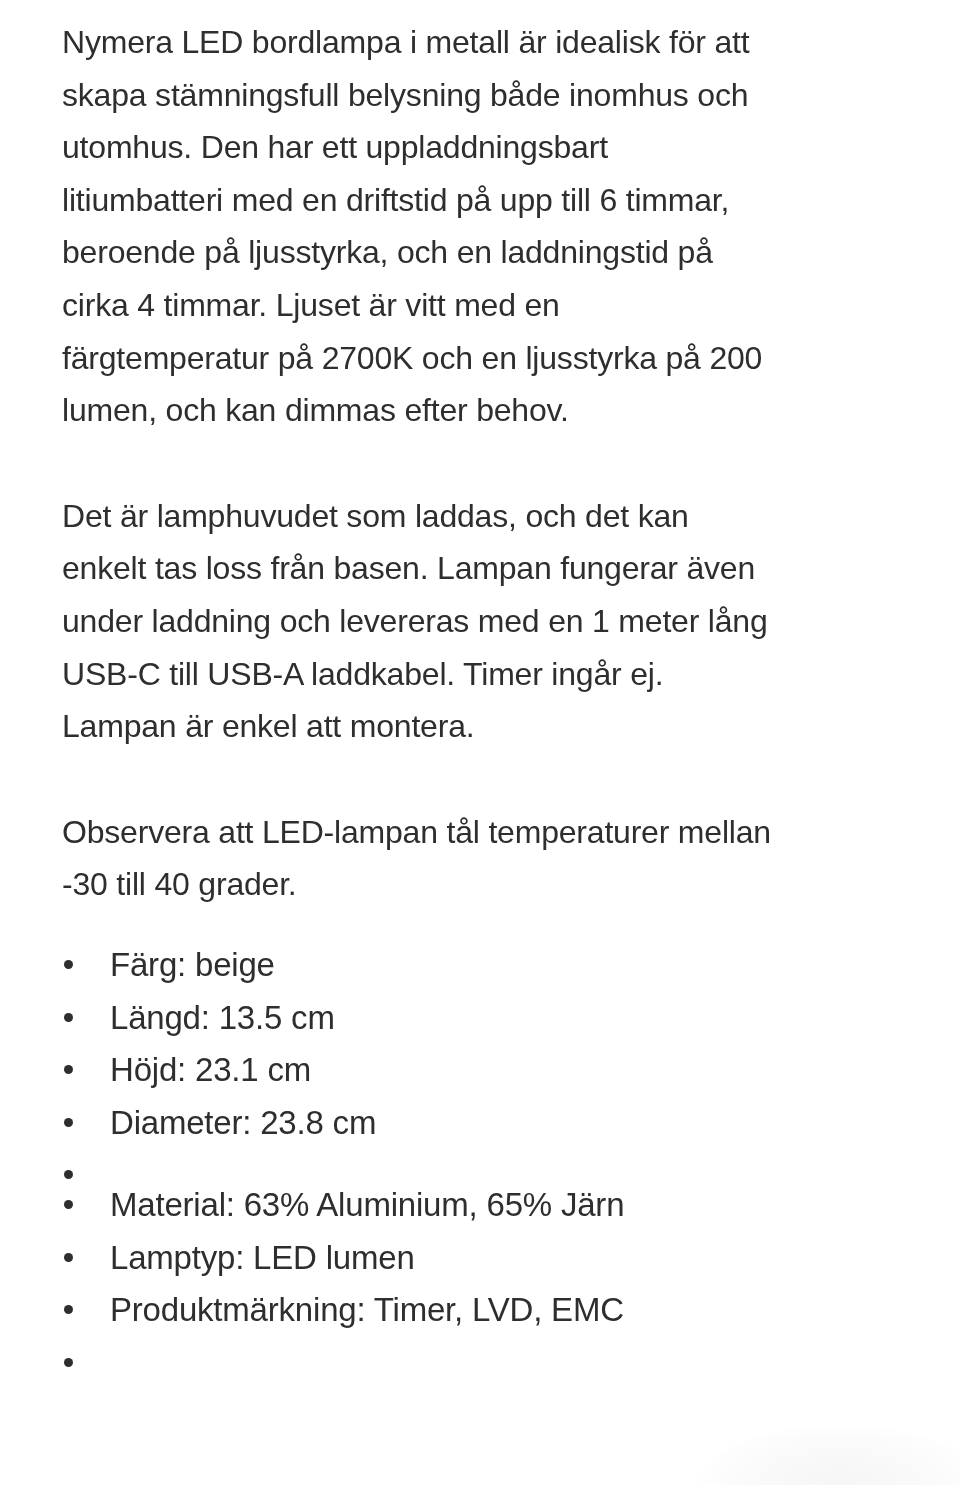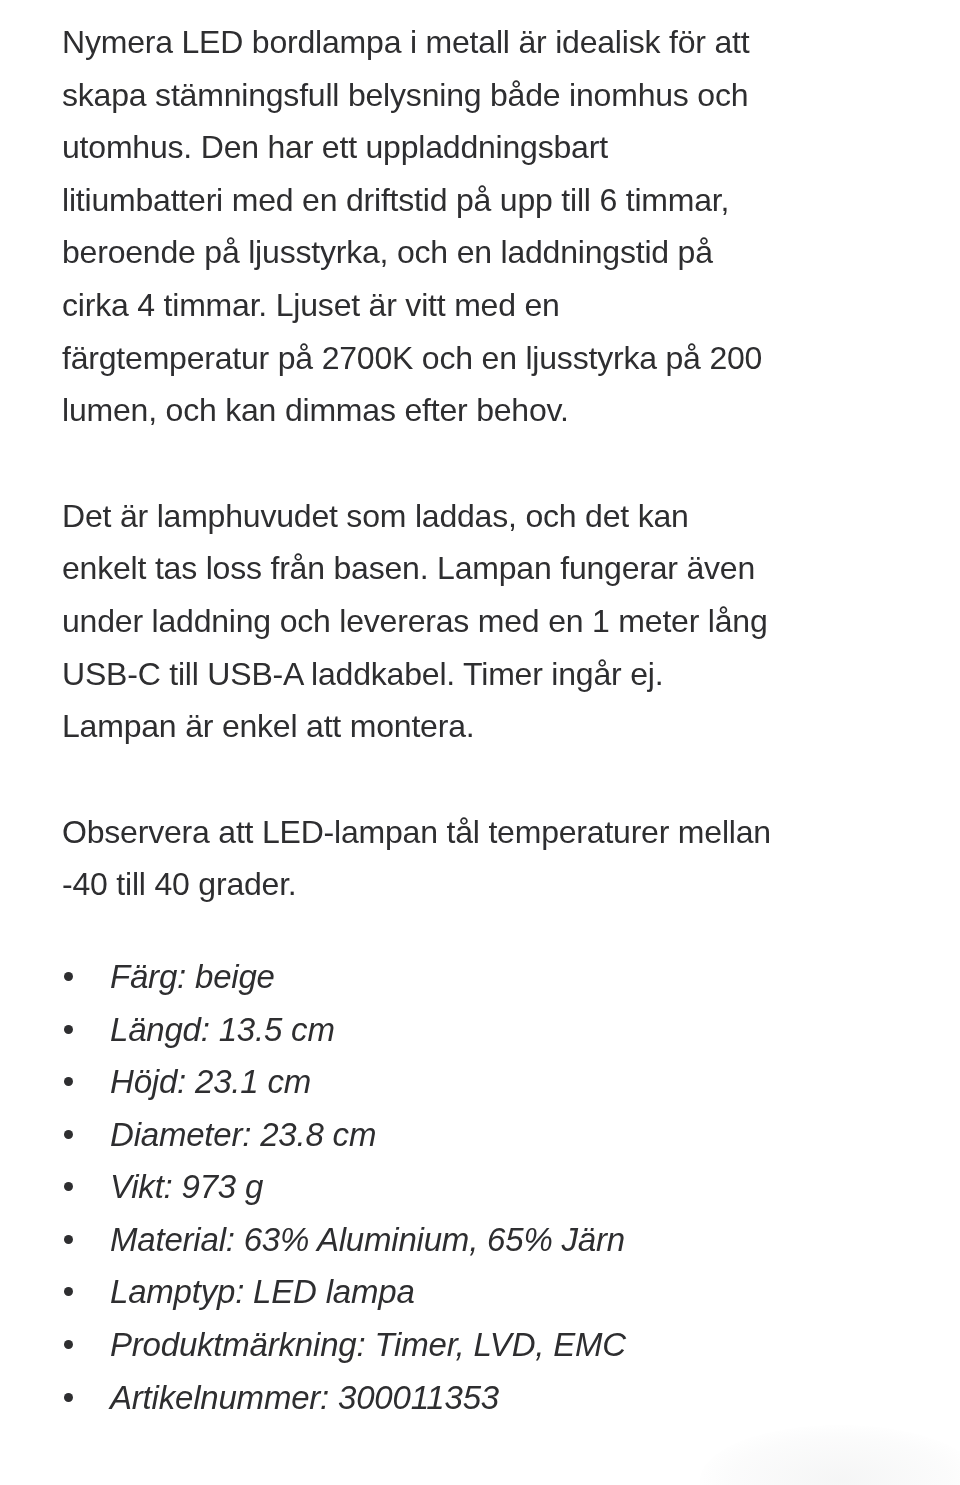--- a/index.html
+++ b/index.html
@@ -26,23 +26,22 @@
     line-height: 52.6px;
     letter-spacing: -0.2px;
     white-space: pre-line; 
     font-weight: 400;
   }
   .content p:last-of-type {
     margin-bottom: 0;
   }
   ul.attributes {
     list-style: none;
-    margin: 40px 0 0 0;
+    margin: 28px 0 0 0;
     padding: 0;
-    font-style: italic;
   }
   ul.attributes li {
     display: flex;
     align-items: flex-start;
     font-size: 33px;
     line-height: 52.6px;
     letter-spacing: -0.2px;
   }
   .bullet-dot {
     flex: none;
@@ -78,56 +77,54 @@
 färgtemperatur på 2700K och en ljusstyrka på 200
 lumen, och kan dimmas efter behov.</p>
 
     <p>Det är lamphuvudet som laddas, och det kan
 enkelt tas loss från basen. Lampan fungerar även
 under laddning och levereras med en 1 meter lång
 USB-C till USB-A laddkabel. Timer ingår ej.
 Lampan är enkel att montera.</p>
 
     <p>Observera att LED-lampan tål temperaturer mellan
--40 till 40 grader.</p>
+-30 till 40 grader.</p>
 
     <ul class="attributes">
       <li>
         <span class="bullet-dot"></span>
         <span>Färg: beige</span>
       </li>
       <li>
         <span class="bullet-dot"></span>
         <span>Längd: 13.5 cm</span>
       </li>
       <li>
         <span class="bullet-dot"></span>
         <span>Höjd: 23.1 cm</span>
       </li>
       <li>
         <span class="bullet-dot"></span>
         <span>Diameter: 23.8 cm</span>
       </li>
       <li>
         <span class="bullet-dot"></span>
-        <span>Vikt: 973 g</span>
       </li>
       <li>
         <span class="bullet-dot"></span>
         <span>Material: 63% Aluminium, 65% Järn</span>
       </li>
       <li>
         <span class="bullet-dot"></span>
-        <span>Lamptyp: LED lampa</span>
+        <span>Lamptyp: LED lumen</span>
       </li>
       <li>
         <span class="bullet-dot"></span>
         <span>Produktmärkning: Timer, LVD, EMC</span>
       </li>
       <li>
         <span class="bullet-dot"></span>
-        <span>Artikelnummer: 300011353</span>
       </li>
     </ul>
   </div>
 
   <div class="corner-shadow"></div>
 </div>
 
 </body></html>

